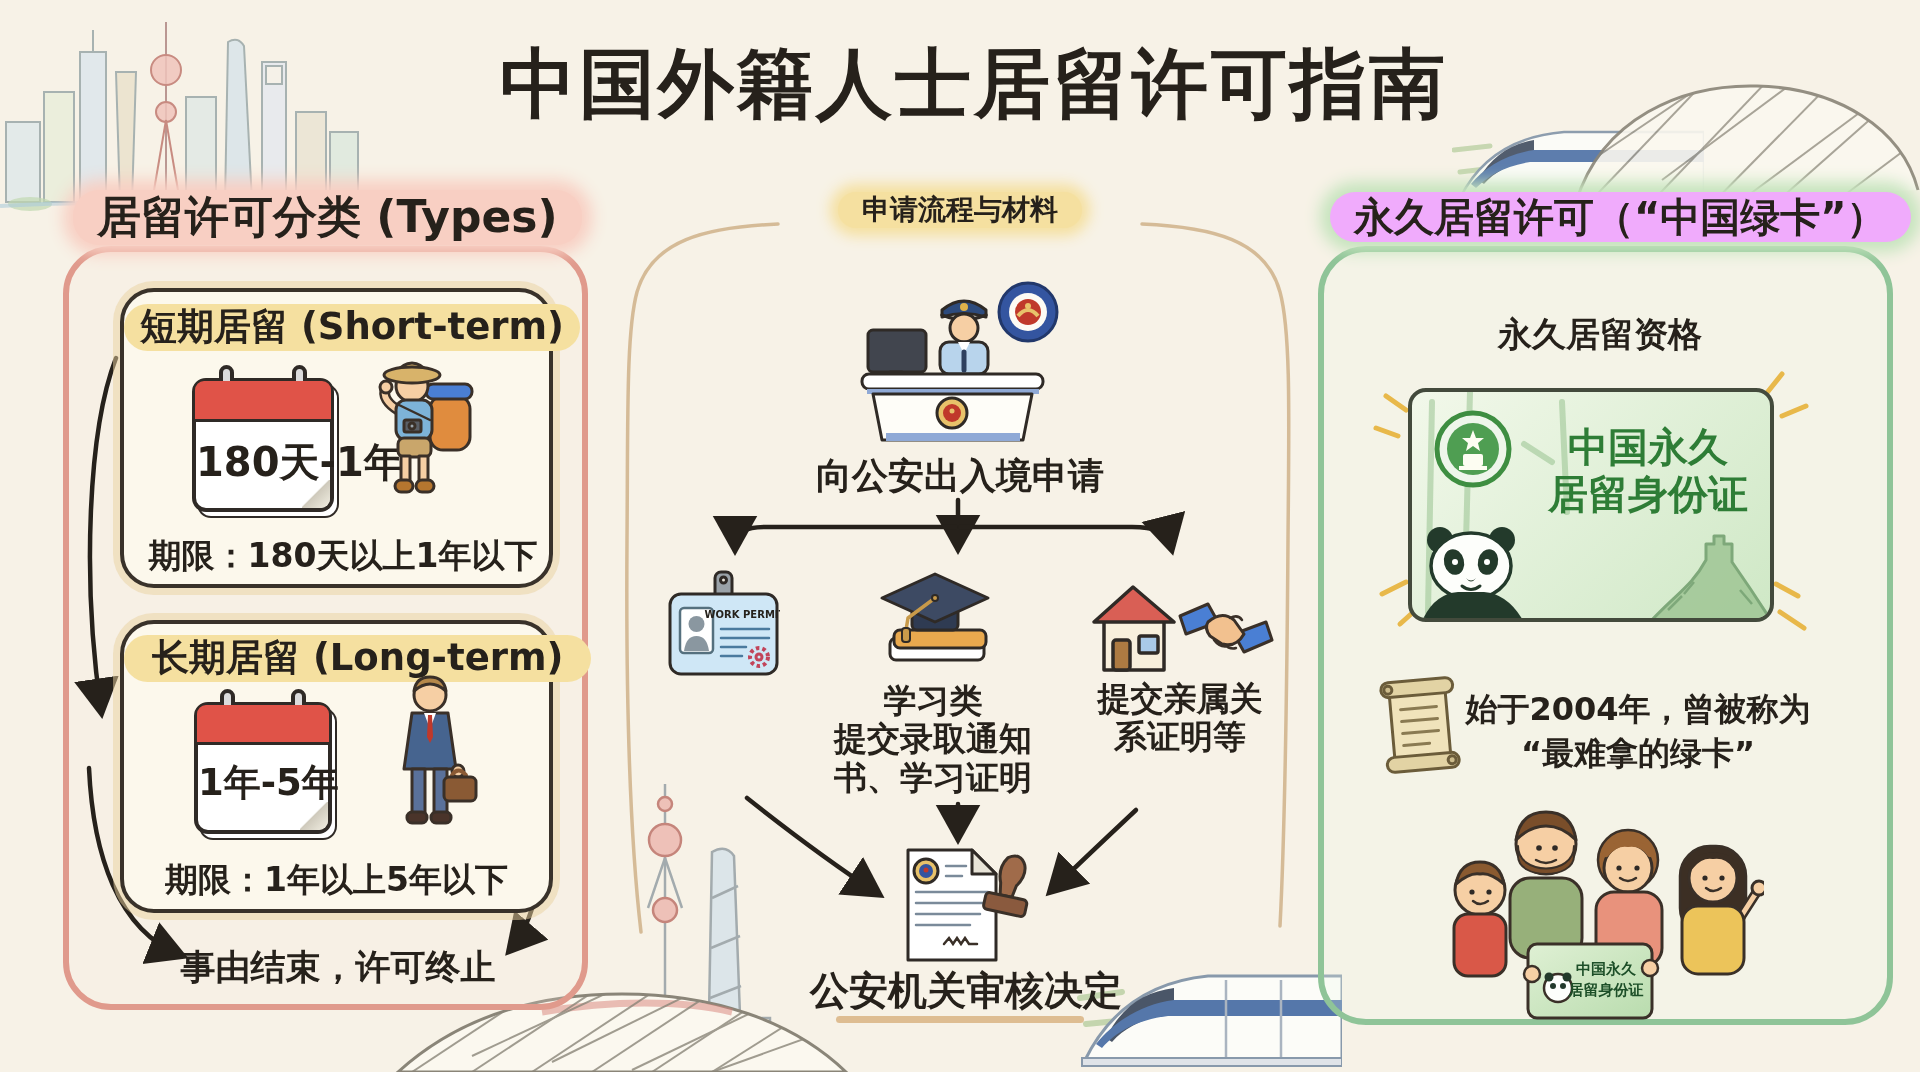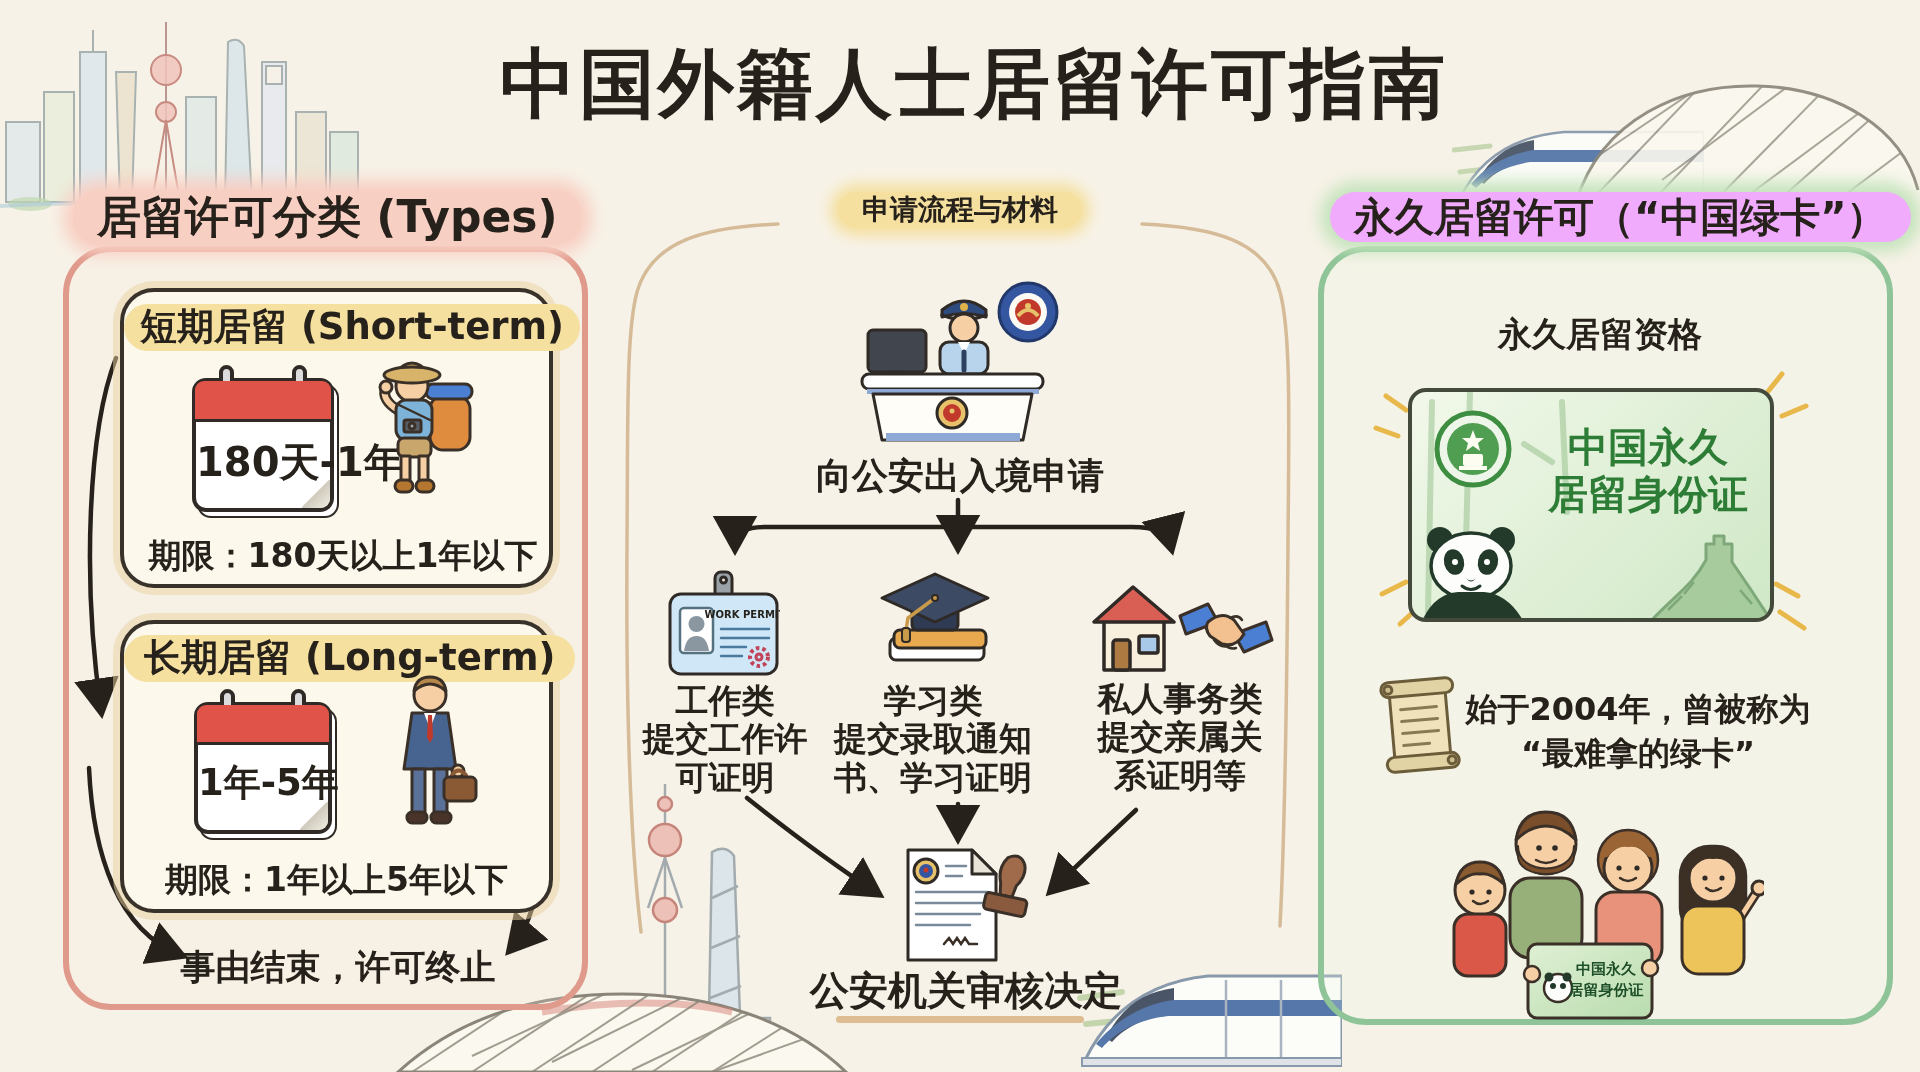--- a/index.html
+++ b/index.html
@@ -212,21 +212,21 @@
         <rect x="55" y="112" width="9" height="25" fill="#f6cfa4"></rect>
         <rect x="31" y="136" width="18" height="12" rx="6" fill="#b5762f"></rect>
         <rect x="52" y="136" width="18" height="12" rx="6" fill="#b5762f"></rect>
       </g>
     </svg>
     <div class="abs ctr body-text" style="left:13px;right:0;top:242px">期限：180天以上1年以下</div>
   </div>
 
   <div class="inner-box" style="left:120px;top:620px;width:433px;height:293px">
     <div class="abs ctr" style="left:0;right:0;top:11px">
-      <span class="hl hl-yellow box-title" style="box-shadow:none;padding:2px 20px">长期居留 (Long-term)</span>
+      <span class="hl hl-yellow box-title" style="box-shadow:none;padding:2px 28px">长期居留 (Long-term)</span>
     </div>
     <div class="calendar" style="left:70px;top:78px;width:138px;height:132px">
       <span class="ring r1"></span>
       <span class="ring r2"></span>
       <div class="cal-top"></div>
       <div class="cal-label" style="font-size:37px">1年-5年</div>
       <div class="cal-curl"></div>
     </div>
     <svg class="abs" style="left:258px;top:42px" width="100" height="180" viewBox="0 0 100 170">
       <g stroke="#3a3028" stroke-width="3" stroke-linejoin="round" stroke-linecap="round">
@@ -328,32 +328,26 @@
   <svg class="abs z3" style="left:1178px;top:596px" width="96" height="66" viewBox="0 0 96 66">
     <g stroke="#3a3028" stroke-width="3" stroke-linejoin="round" stroke-linecap="round">
       <polygon points="2,20 30,8 40,26 8,38" fill="#4a7fd4"></polygon>
       <polygon points="94,44 66,56 56,38 88,26" fill="#4a7fd4"></polygon>
       <path d="M30 26 Q44 14 56 24 L66 38 Q58 52 44 48 L32 40 Q26 32 30 26 Z" fill="#f2c18f"></path>
       <path d="M36 44 q6 8 14 6 M46 48 q6 6 12 4" fill="none" stroke-width="2.5"></path>
       <path d="M52 22 q8 -4 12 2" fill="none" stroke-width="2.5"></path>
     </g>
   </svg>
 
-  <div class="abs ctr branch" style="left:617px;top:682px;width:216px">
-    <div>工作类</div>
-    <div>提交工作许</div>
-    <div>可证明</div>
-  </div>
   <div class="abs ctr branch" style="left:825px;top:682px;width:216px">
     <div>学习类</div>
     <div>提交录取通知</div>
     <div>书、学习证明</div>
   </div>
   <div class="abs ctr branch" style="left:1068px;top:680px;width:224px">
-    <div>私人事务类</div>
     <div>提交亲属关</div>
     <div>系证明等</div>
   </div>
 
   <svg class="abs z3" style="left:900px;top:846px" width="132" height="120" viewBox="0 0 132 120">
     <g stroke="#2f2a26" stroke-width="3" stroke-linejoin="round">
       <path d="M8 4 L72 4 L96 28 L96 114 L8 114 Z" fill="#fff"></path>
       <path d="M72 4 L96 28 L72 28 Z" fill="#e8e4d8"></path>
       <circle cx="26" cy="25" r="12" fill="#e8c26a"></circle>
       <circle cx="26" cy="25" r="7" fill="#3455a0" stroke="none"></circle>

